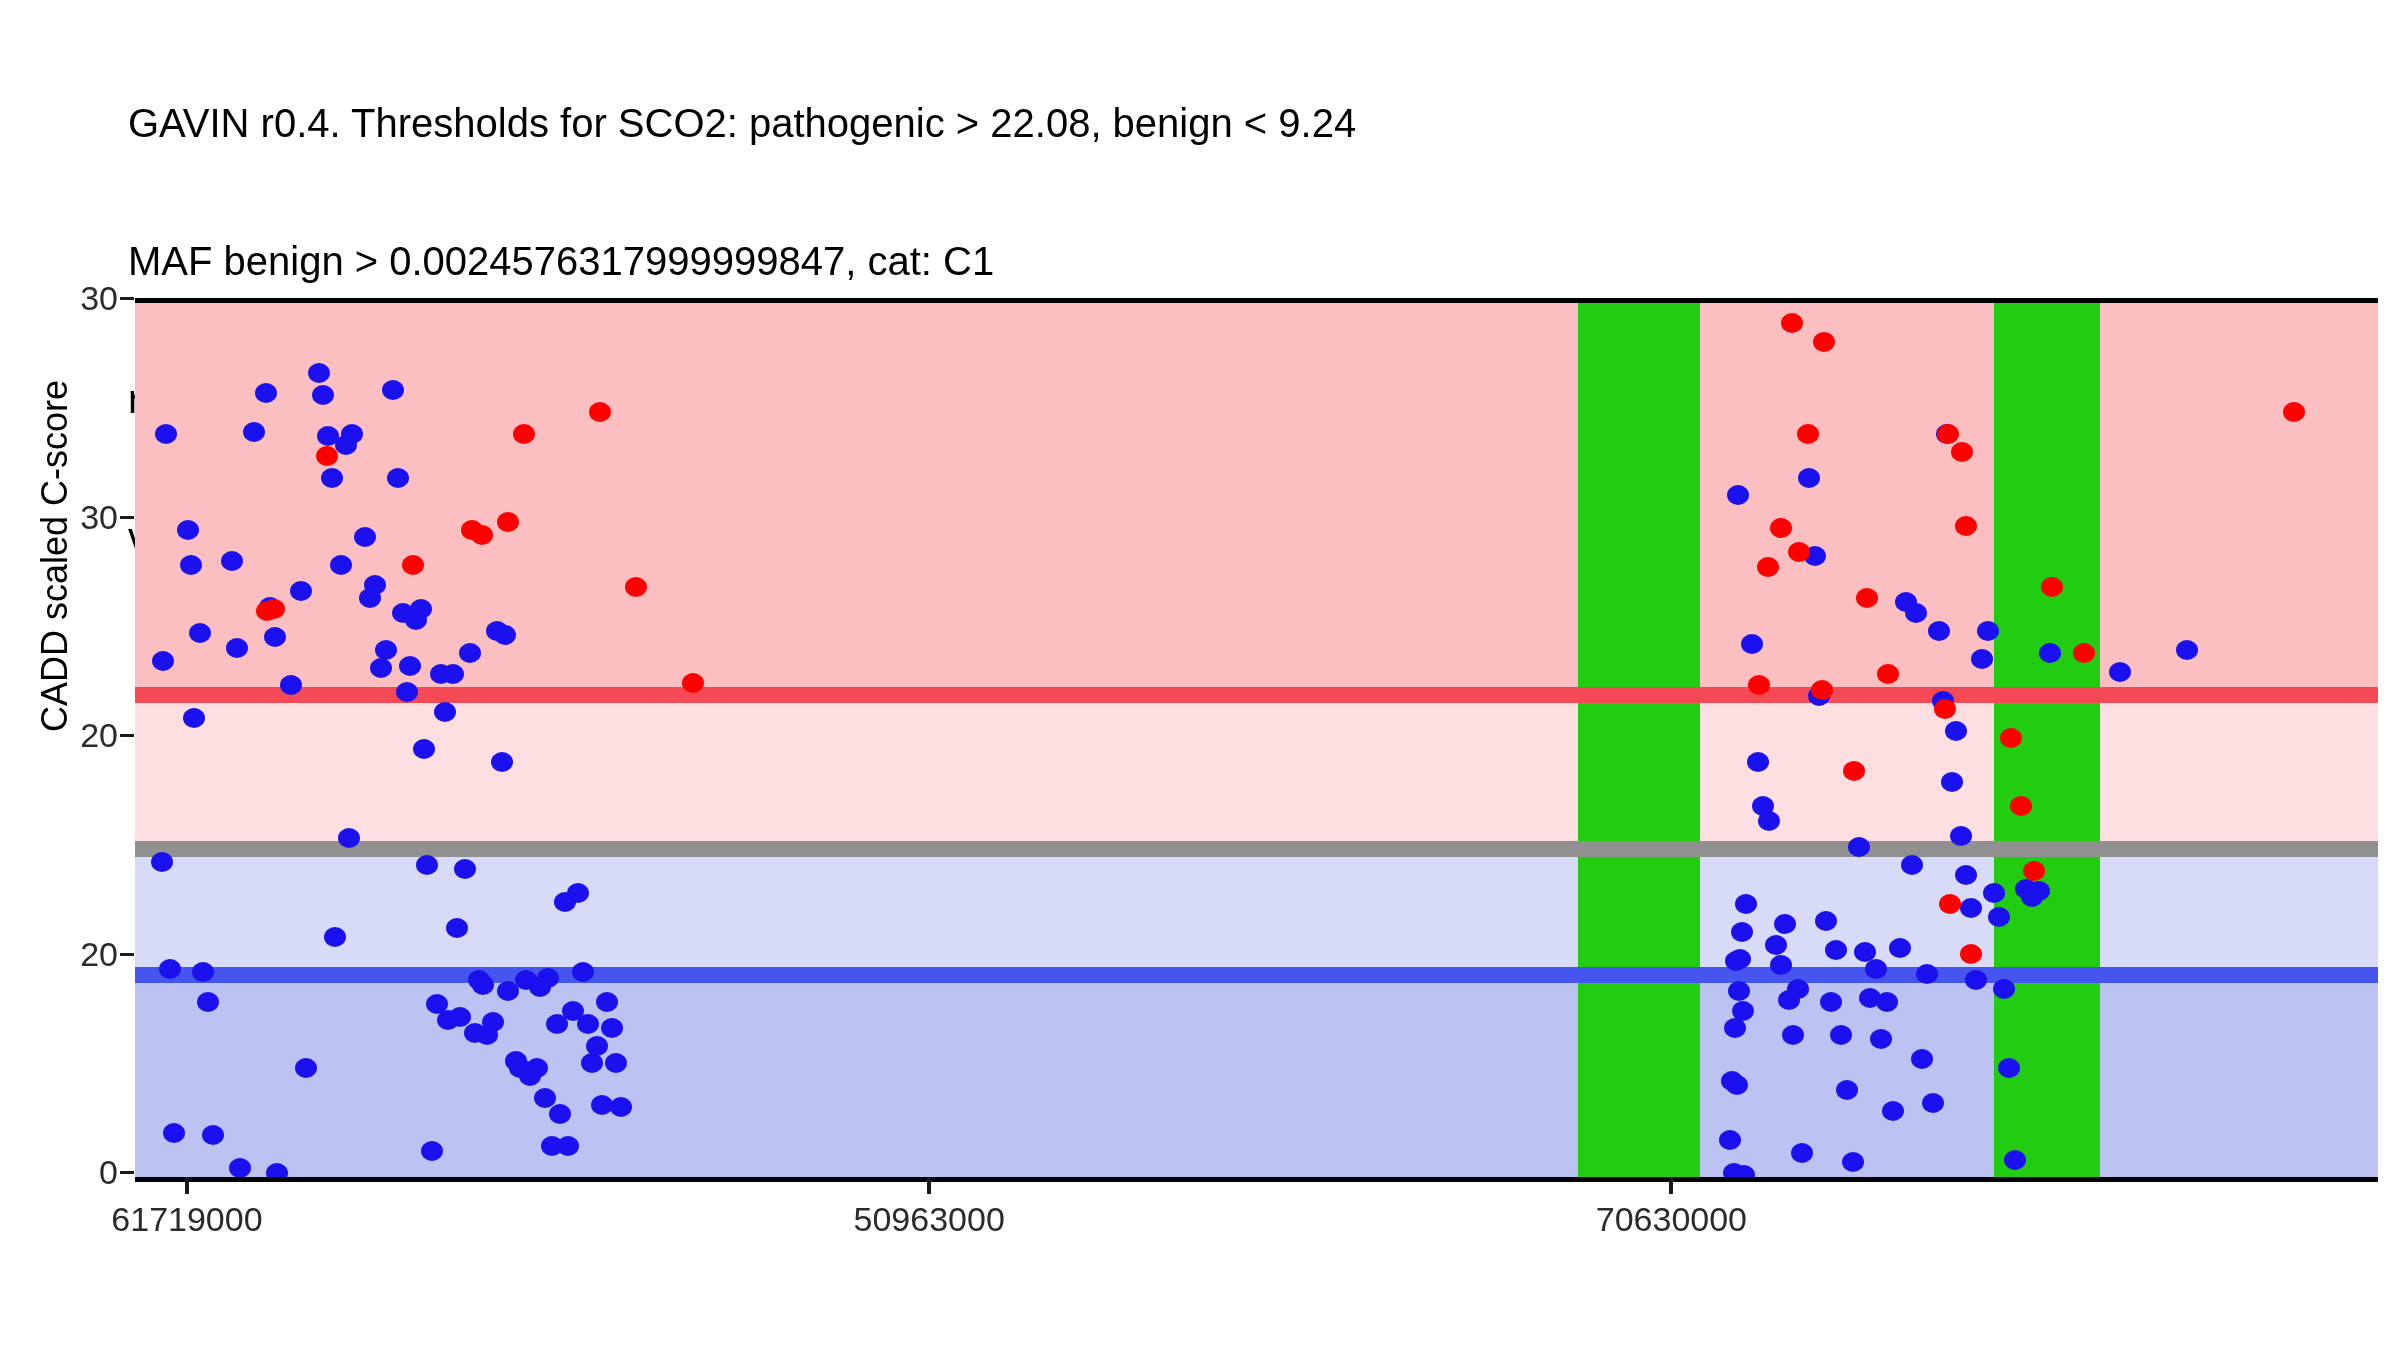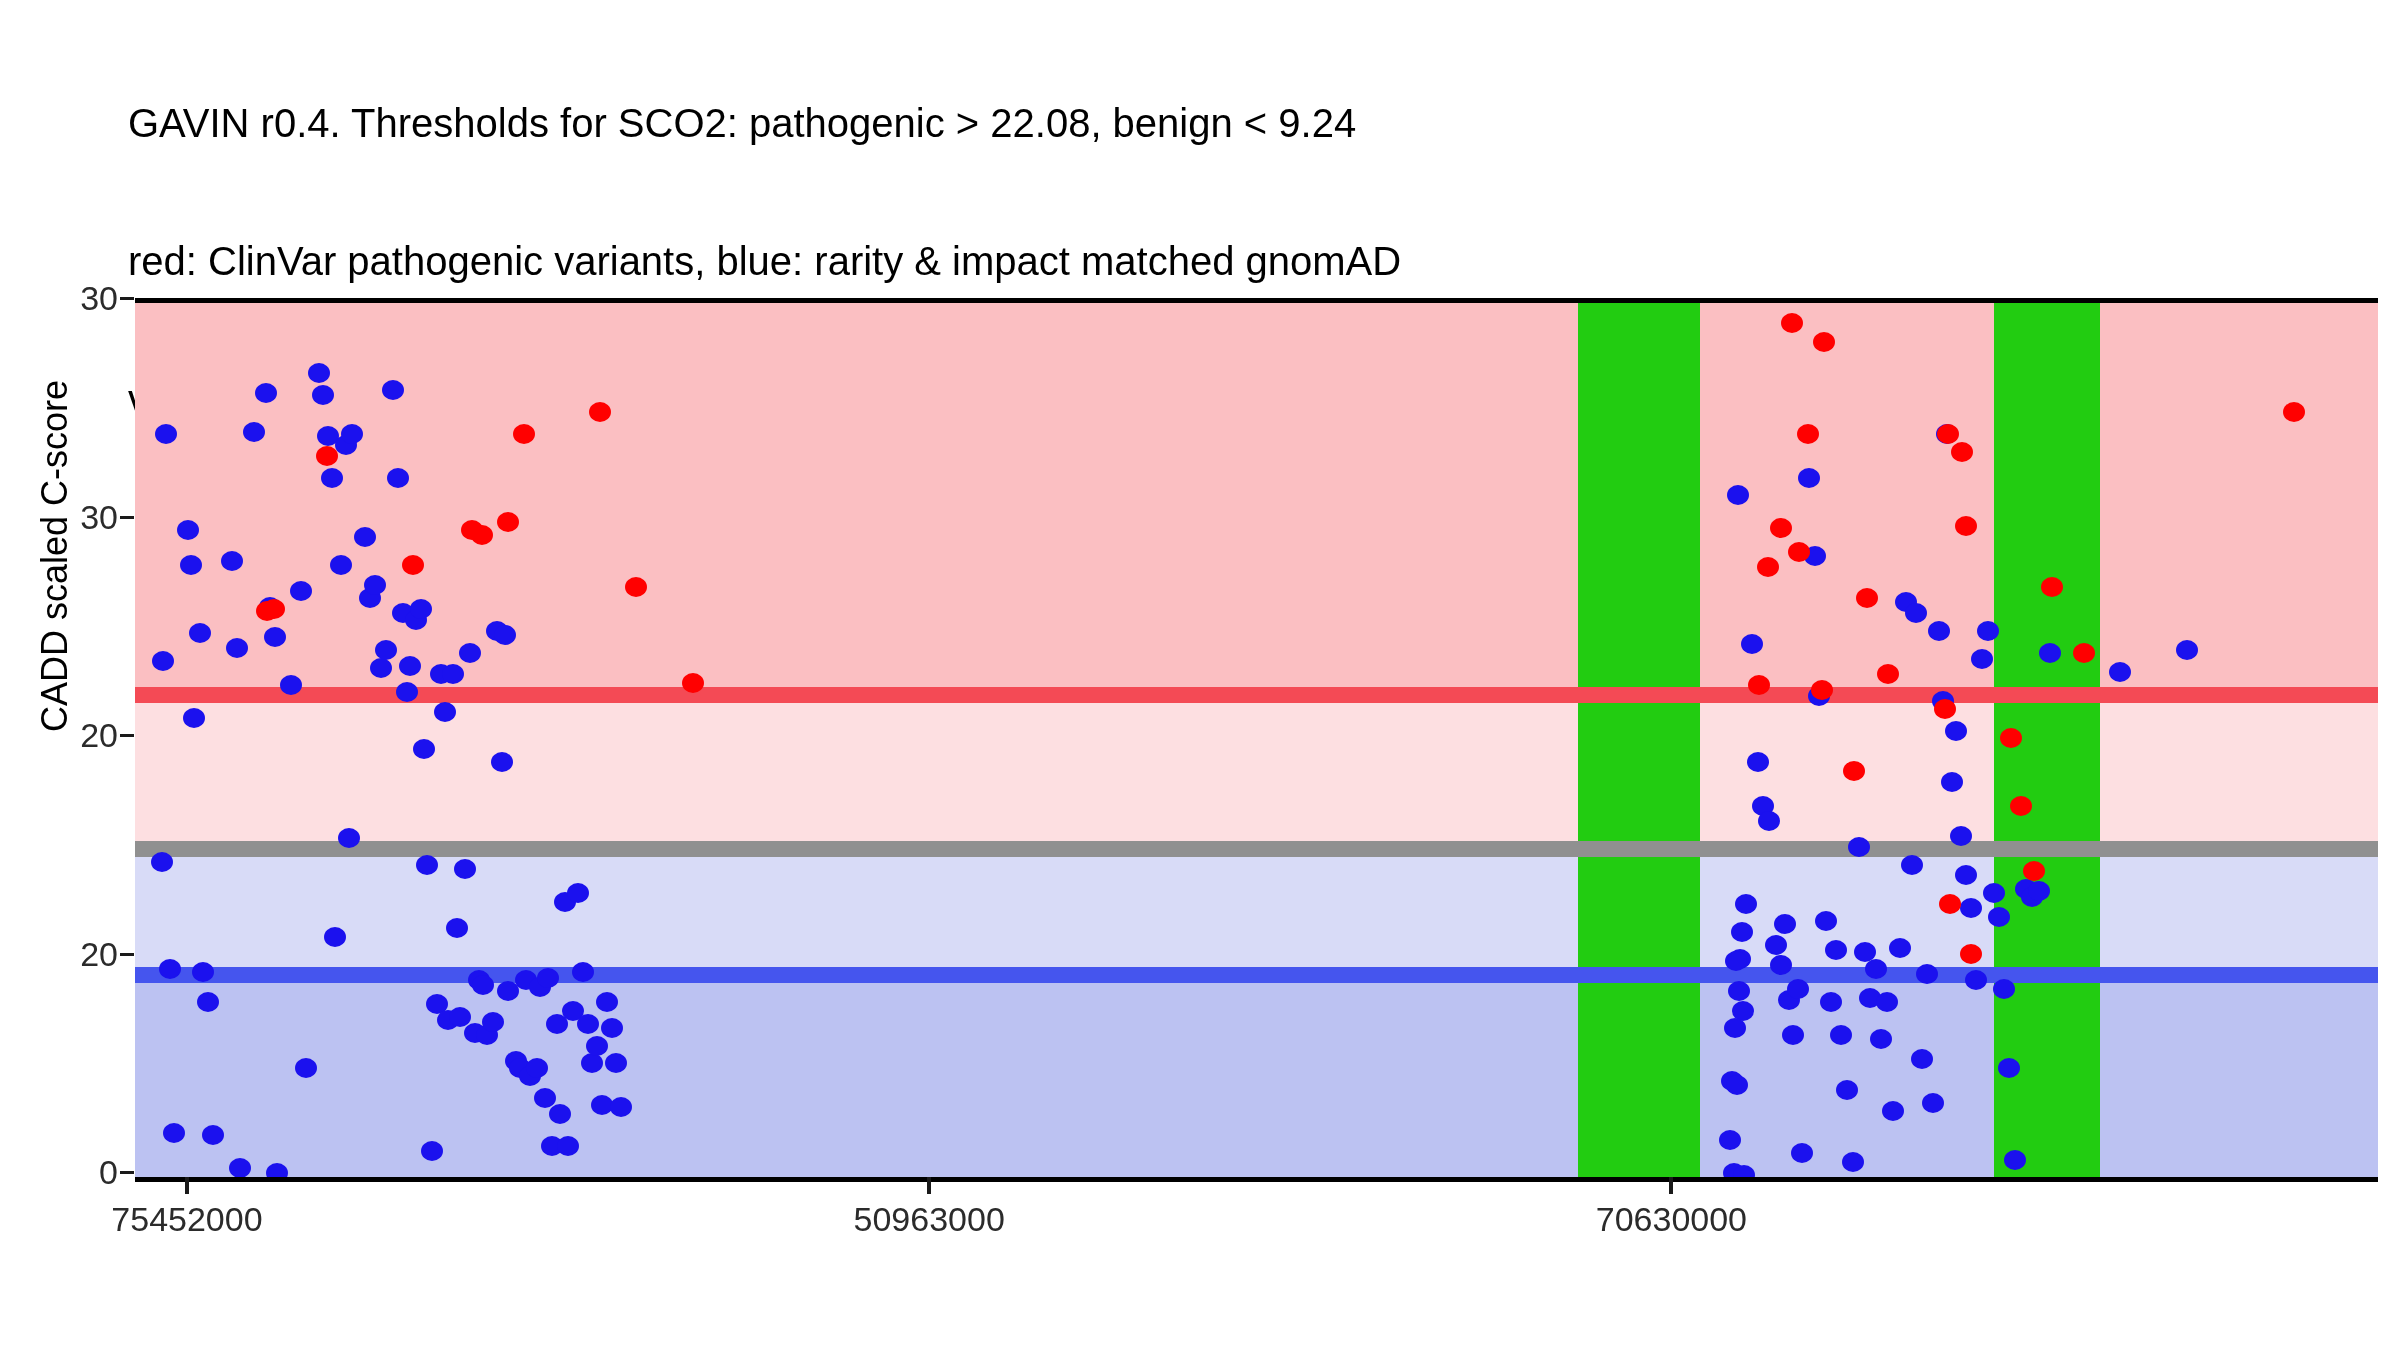--- a/index.html
+++ b/index.html
@@ -47,20 +47,21 @@
     font-size:36px;color:#000;
   }
 </style>
 </head>
 <body>
 
 <div id="root">
 
   <div id="title">
     <div>GAVIN r0.4. Thresholds for SCO2: pathogenic &gt; 22.08, benign &lt; 9.24</div>
+    <div>MAF benign &gt; 0.0024576317999999847, cat: C1</div>
     <div>red: ClinVar pathogenic variants, blue: rarity &amp; impact matched gnomAD</div>
     <div>variants, green: RefSeq exons, grey: genome-wide fallback threshold</div>
   </div>
 
   <div id="ylab">CADD scaled C-score</div>
 
   <div id="ylabels">
       <div class="ytick-lab" style="top: 1172px;">0</div>
       <div class="ytick-lab" style="top: 953.5px;">20</div>
       <div class="ytick-lab" style="top: 735px;">20</div>
@@ -269,21 +270,21 @@
         <div class="pt red" style="left: 1885.99px; top: 502.55px;"></div>
         <div class="pt red" style="left: 1899.35px; top: 568.1px;"></div>
         <div class="pt red" style="left: 1917.16px; top: 284.05px;"></div>
         <div class="pt red" style="left: 1949.08px; top: 349.6px;"></div>
         <div class="pt red" style="left: 2159.13px; top: 109.25px;"></div>
       </div>
   </div>
 
   <div id="xticks">
       <div class="xtick-mark" style="left: 186.956px;"></div>
-      <div class="xtick-lab" style="left: 186.956px;">75452000</div>
+      <div class="xtick-lab" style="left: 186.956px;">61719000</div>
       <div class="xtick-mark" style="left: 929.179px;"></div>
       <div class="xtick-lab" style="left: 929.179px;">50963000</div>
       <div class="xtick-mark" style="left: 1671.4px;"></div>
       <div class="xtick-lab" style="left: 1671.4px;">70630000</div>
     </div>
 
 
 <div class="ytick-mark" style="top: 1171px;"></div>
     <div class="ytick-mark" style="top: 952.5px;"></div>
     <div class="ytick-mark" style="top: 734px;"></div>

